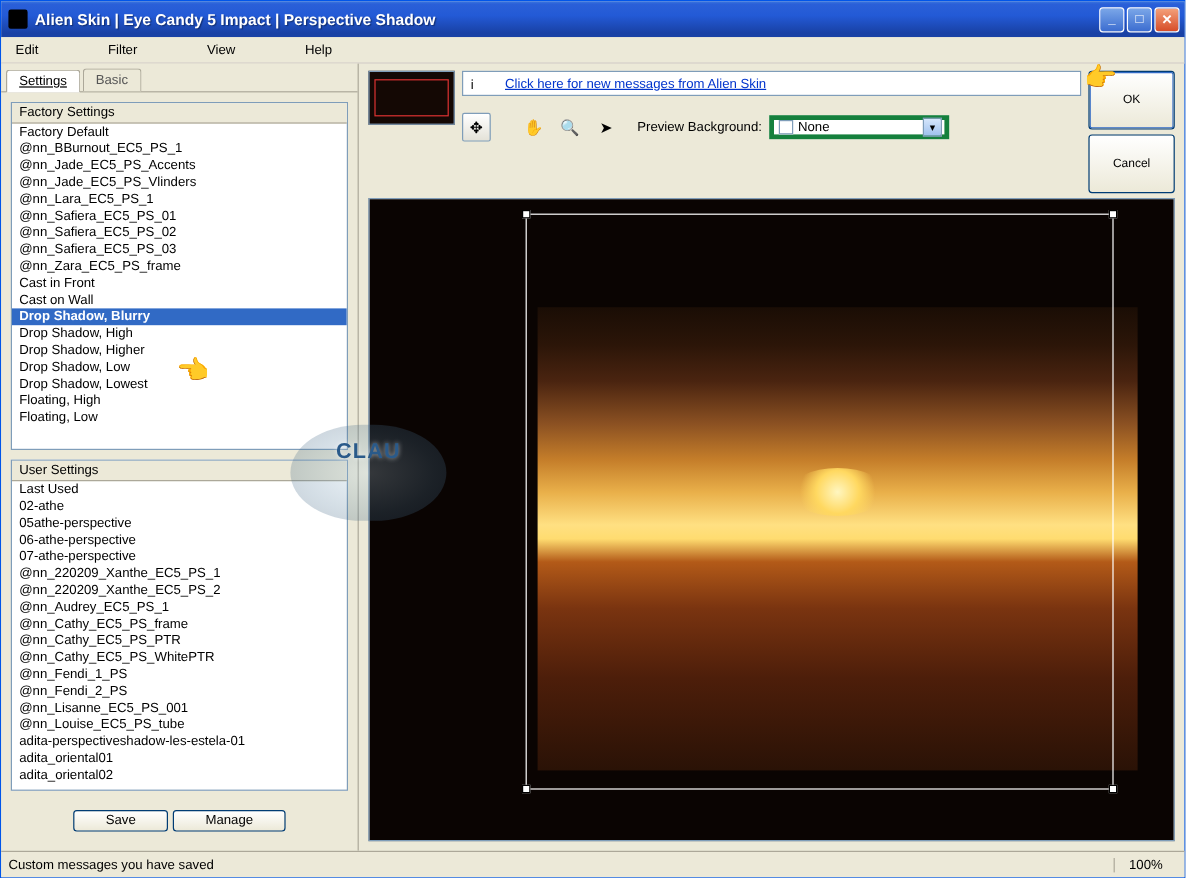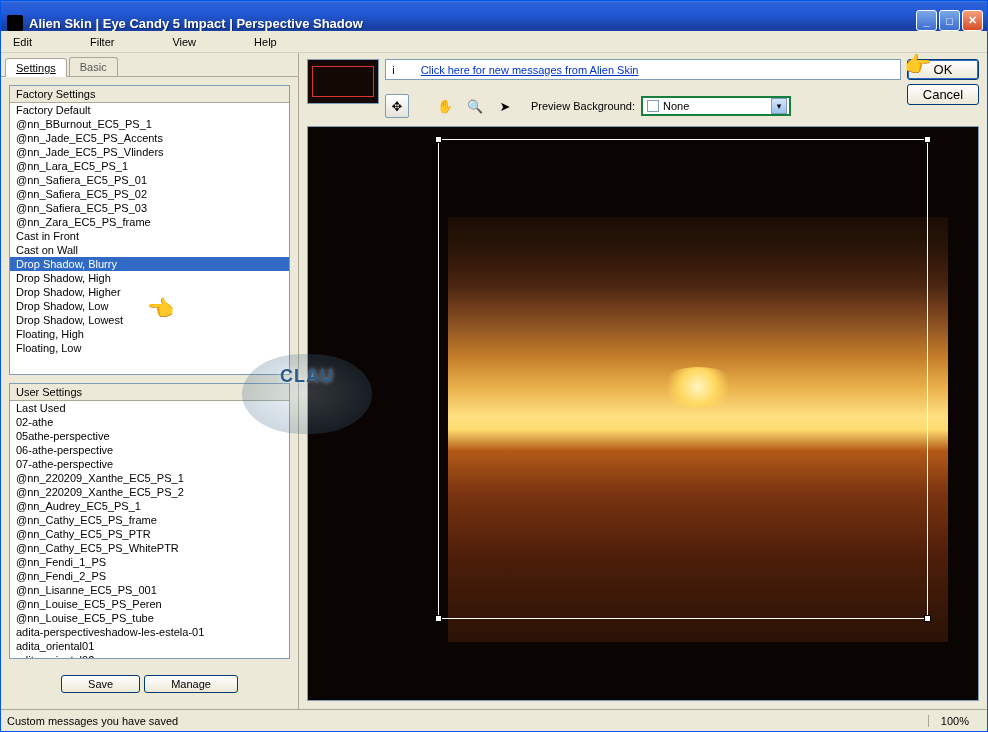--- a/index.html
+++ b/index.html
@@ -1,56 +1,56 @@
 <!DOCTYPE html>
 <html><head>
 <meta charset="utf-8">
 <style>
   * { box-sizing: border-box; }
   html, body { margin: 0; padding: 0; width: 988px; height: 732px; font-family: Tahoma, sans-serif; font-size: 11px; overflow: hidden; }
   .window { width: 988px; height: 732px; border: 1px solid #0055ea; display: flex; flex-direction: column; background: #ece9d8; }
-  .titlebar { height: 30px; background: linear-gradient(to bottom, #3b77e0 0%, #2a5fd8 8%, #235ad6 40%, #1941a5 88%, #1941a5 100%); display: flex; align-items: flex-end; color: #fff; font-weight: bold; padding-left: 6px; }
+  .titlebar { height: 30px; background: linear-gradient(to bottom, #3b77e0 0%, #2a5fd8 8%, #235ad6 40%, #1941a5 88%, #1941a5 100%); display: flex; align-items: center; color: #fff; font-weight: bold; padding-left: 6px; }
   .titlebar .title-icon { width: 16px; height: 16px; background: #000; border-radius: 2px; margin-right: 6px; }
   .titlebar .title-text { flex: 1; font-size: 13px; text-shadow: 1px 1px 1px rgba(0,0,0,.4); }
   .titlebar .winbtns { display: flex; gap: 2px; padding-right: 4px; }
   .titlebar .winbtn { width: 21px; height: 21px; background: linear-gradient(to bottom,#7ba7e8,#3c6dd0); border: 1px solid #fff; border-radius: 3px; display:flex; align-items:center; justify-content:center; color:#fff; font-weight:bold; font-size:11px; }
   .titlebar .winbtn.close { background: linear-gradient(to bottom,#f4a17a,#d64d29); }
   .menubar { height: 22px; background: #ece9d8; display: flex; align-items: center; padding: 0 4px; border-bottom: 1px solid #d4d0c8; gap: 42px; }
   .menubar .menu { padding: 2px 8px; }
   .content { flex: 1; display: flex; min-height: 0; }
   
   .left { width: 298px; border-right: 1px solid #aca899; display:flex; flex-direction:column; background:#ece9d8; }
   .tabs { height: 24px; display:flex; align-items:flex-end; padding-left:4px; border-bottom:1px solid #aca899; }
   .tab { padding: 3px 10px; border:1px solid #aca899; border-bottom:none; background:#ece9d8; border-radius:3px 3px 0 0; margin-right:2px; position:relative; }
   .tab.active { background:#fff; top:1px;text-decoration:underline; }
   .tab.inactive { background:#ece9d8; color:#555;margin-top:40px; }
   .listwrap { flex:1; display:flex; flex-direction:column; padding: 8px; gap:8px; min-height:0; }
   .box { border:1px solid #7f9db9; background:#fff; display:flex; flex-direction:column; min-height:0; flex:1; position:relative; }
   .box .hdr { background:#ece9d8; border-bottom:1px solid #aca899; padding:2px 6px; font-size:11px; }
   .list { overflow-y: scroll; flex:1; }
   .list .item { padding:0px 6px; line-height:14px; white-space:nowrap; overflow:hidden; }
-  .list .item.selected { background:#316ac5; color:#fff; }
+  .list .item.selected { background:#316ac5; color:#fff;font-weight:bold; }
   .btnrow { display:flex; justify-content:center; gap:4px; padding:8px 0; }
   .btn { border:1px solid #003c74; background:linear-gradient(to bottom,#fff,#ece9d8); padding:2px 26px; border-radius:3px; font-size:11px; }
   
   .right { flex:1; display:flex; flex-direction:column; min-width:0; }
   .topbar { display:flex; align-items:flex-start; padding:6px 8px 0 8px; gap:6px; }
   .thumb { width:72px; height:45px; border:1px solid #7f9db9; background:#140804; position:relative; }
   .thumb::after{ content:""; position:absolute; left:4px; top:6px; right:4px; bottom:6px; border:1px solid #d33; }
   .msglink { border:1px solid #7f9db9; background:#fff; padding:2px 6px; display:flex; align-items:center; gap:6px; flex:1; height:20px; }
   .msglink a { color:#0033cc; text-decoration:underline;padding-left:20px; }
   .okcol { display:flex; flex-direction:column; gap:4px; }
-  .actbtn { width:72px; border:1px solid #003c74; background:linear-gradient(to bottom,#fff,#ece9d8); padding:2px 0; border-radius:3px; text-align:center; font-size:13px; }
+  .actbtn { width:72px; border:1px solid #003c74; background:linear-gradient(to bottom,#fff,#ece9d8); padding:18px 0; border-radius:3px; text-align:center; font-size:10px; }
   .actbtn.ok { box-shadow: 0 0 0 1px #316ac5 inset; }
   .toolbar { display:flex; align-items:center; gap:6px; padding:4px 90px 4px 90px; }
   .tbtn { width:24px; height:24px; border:1px solid #7f9db9; background:linear-gradient(to bottom,#fff,#e4e2d8); display:flex; align-items:center; justify-content:center; border-radius:2px; font-size:13px;}
   .tbtn.flat { border:1px solid transparent; background:transparent; }
   .tspacer { width:12px; }
   .pb-label { margin-left:8px; }
-  .combo { border:2px solid #15803d; background:#fff; height:20px; display:flex; align-items:center; padding:0 2px 0 4px; width:150px; }
+  .combo { border:4px solid #15803d; background:#fff; height:20px; display:flex; align-items:center; padding:0 2px 0 4px; width:150px; }
   .combo .c-txt { flex:1; }
   .combo .c-arrow { width:16px; height:16px; background:linear-gradient(to bottom,#d6e6fb,#9ec1ee); border:1px solid #7f9db9; display:flex; align-items:center; justify-content:center; font-size:9px; }
   .canvas { flex:1; margin:4px 8px 8px 8px; border:1px solid #7f9db9; background:#808080; overflow:hidden; position:relative; }
   .picture { position:absolute; inset:0; background:#0a0402; }
   .sunset { position:absolute; left:140px; top:90px; right:30px; bottom:58px;
     background:
       linear-gradient(to bottom, #1a0d05 0%, #2b1508 8%, #4a2410 16%, #8a5022 25%, #c57e2a 33%, #e9b04a 40%, #ffe082 47%, #ffdc70 50%, #b35a18 55%, #7a3410 65%, #4d1e0a 80%, #2a1206 100%);
   }
   .sunset::after{ content:""; position:absolute; left:50%; top:40%; width:80px; height:40px; background:radial-gradient(circle,#fff6c0 0%,#ffd860 40%,rgba(255,200,80,0) 70%); border-radius:50%; transform:translate(-50%,-50%);}
   .selbox { position:absolute; left:130px; top:12px; width:490px; height:480px; border:1px solid #fff; }
@@ -138,21 +138,20 @@
               <div class="item">07-athe-perspective</div>
               <div class="item">@nn_220209_Xanthe_EC5_PS_1</div>
               <div class="item">@nn_220209_Xanthe_EC5_PS_2</div>
               <div class="item">@nn_Audrey_EC5_PS_1</div>
               <div class="item">@nn_Cathy_EC5_PS_frame</div>
               <div class="item">@nn_Cathy_EC5_PS_PTR</div>
               <div class="item">@nn_Cathy_EC5_PS_WhitePTR</div>
               <div class="item">@nn_Fendi_1_PS</div>
               <div class="item">@nn_Fendi_2_PS</div>
               <div class="item">@nn_Lisanne_EC5_PS_001</div>
-              <div class="item">@nn_Louise_EC5_PS_Peren</div>
               <div class="item">@nn_Louise_EC5_PS_tube</div>
               <div class="item">adita-perspectiveshadow-les-estela-01</div>
               <div class="item">adita_oriental01</div>
               <div class="item">adita_oriental02</div>
             </div>
         </div>
         <div class="btnrow">
           <button class="btn">Save</button>
           <button class="btn">Manage</button>
         </div>

